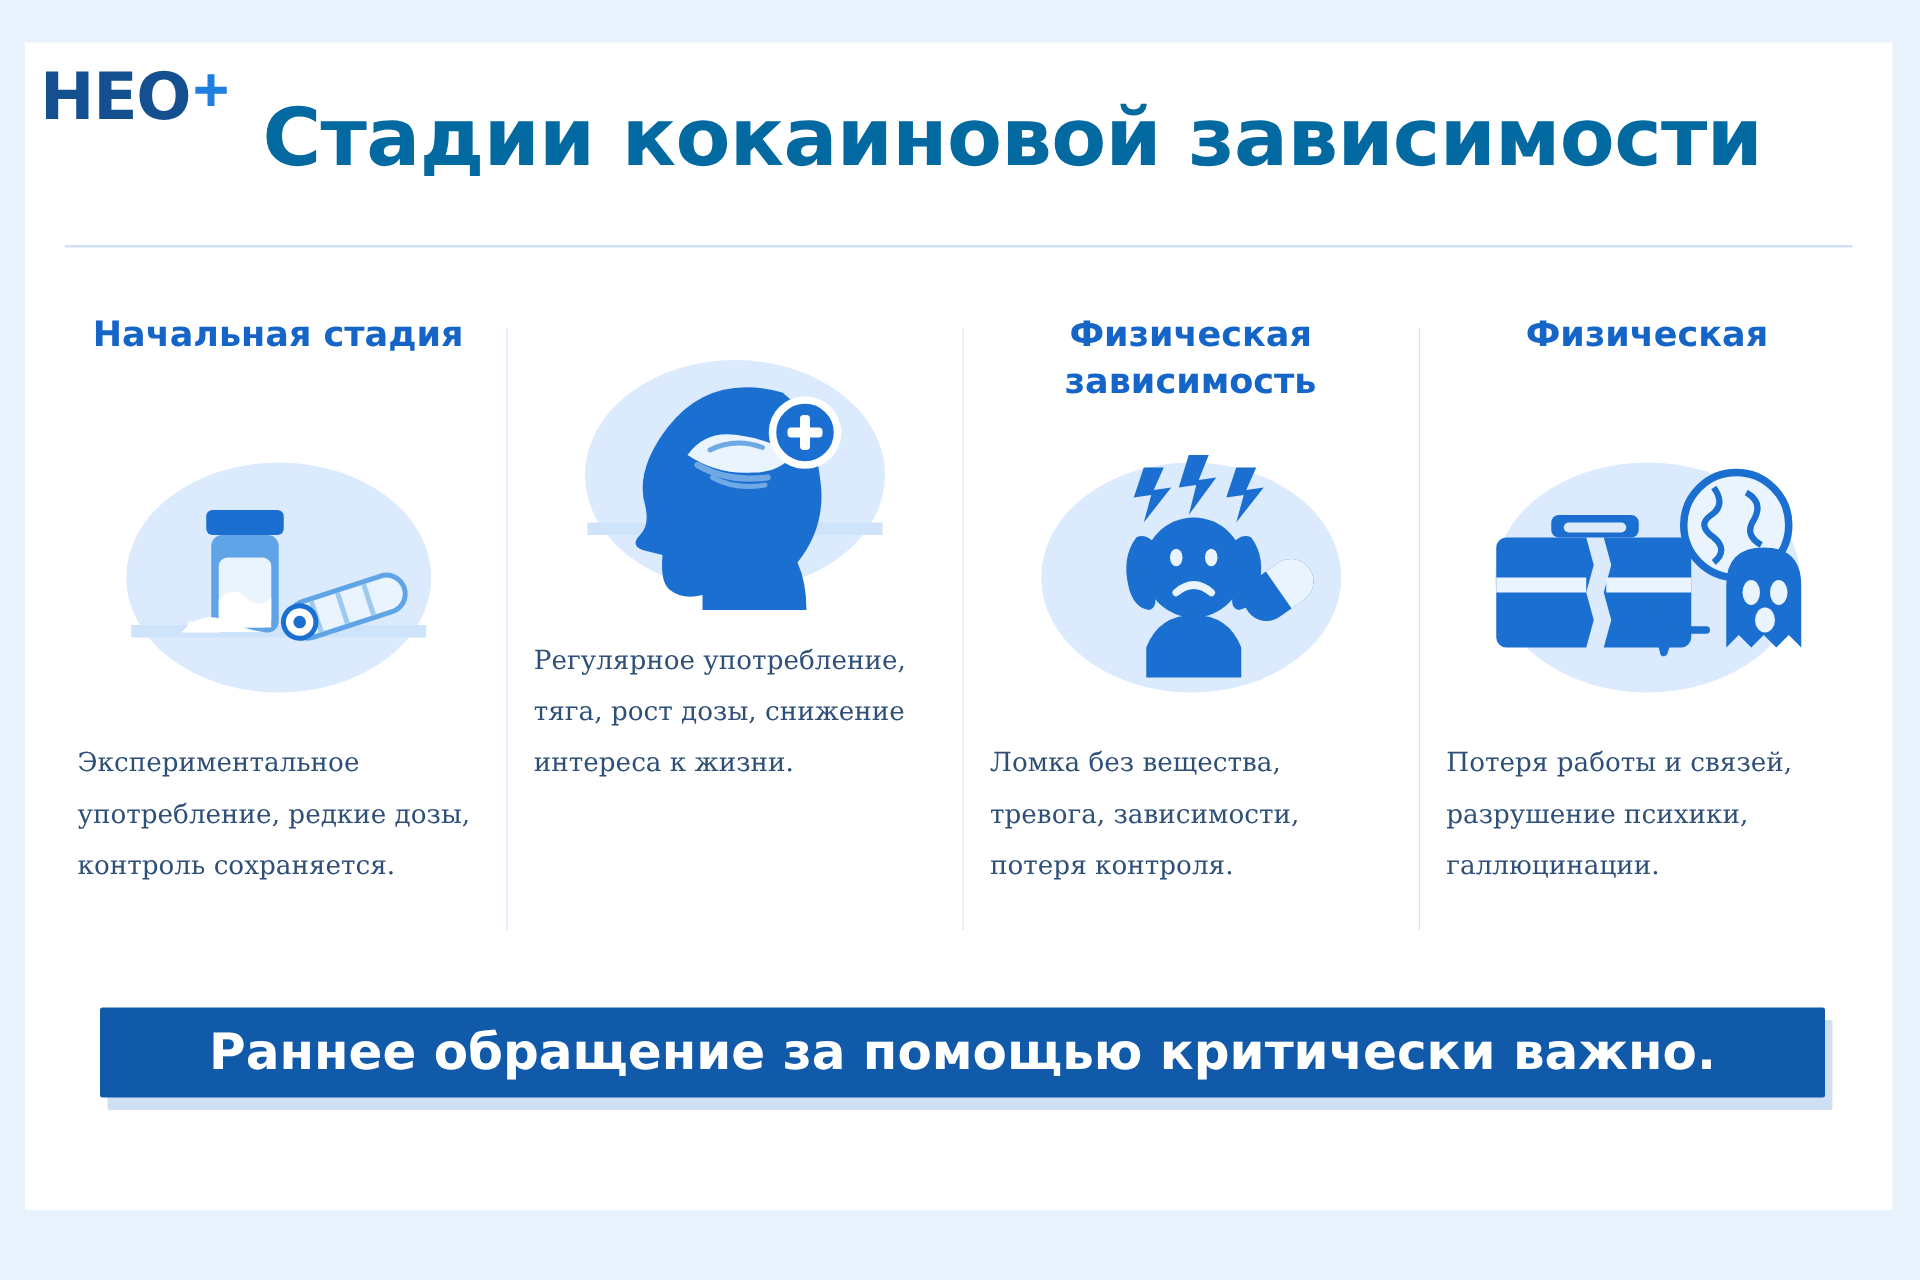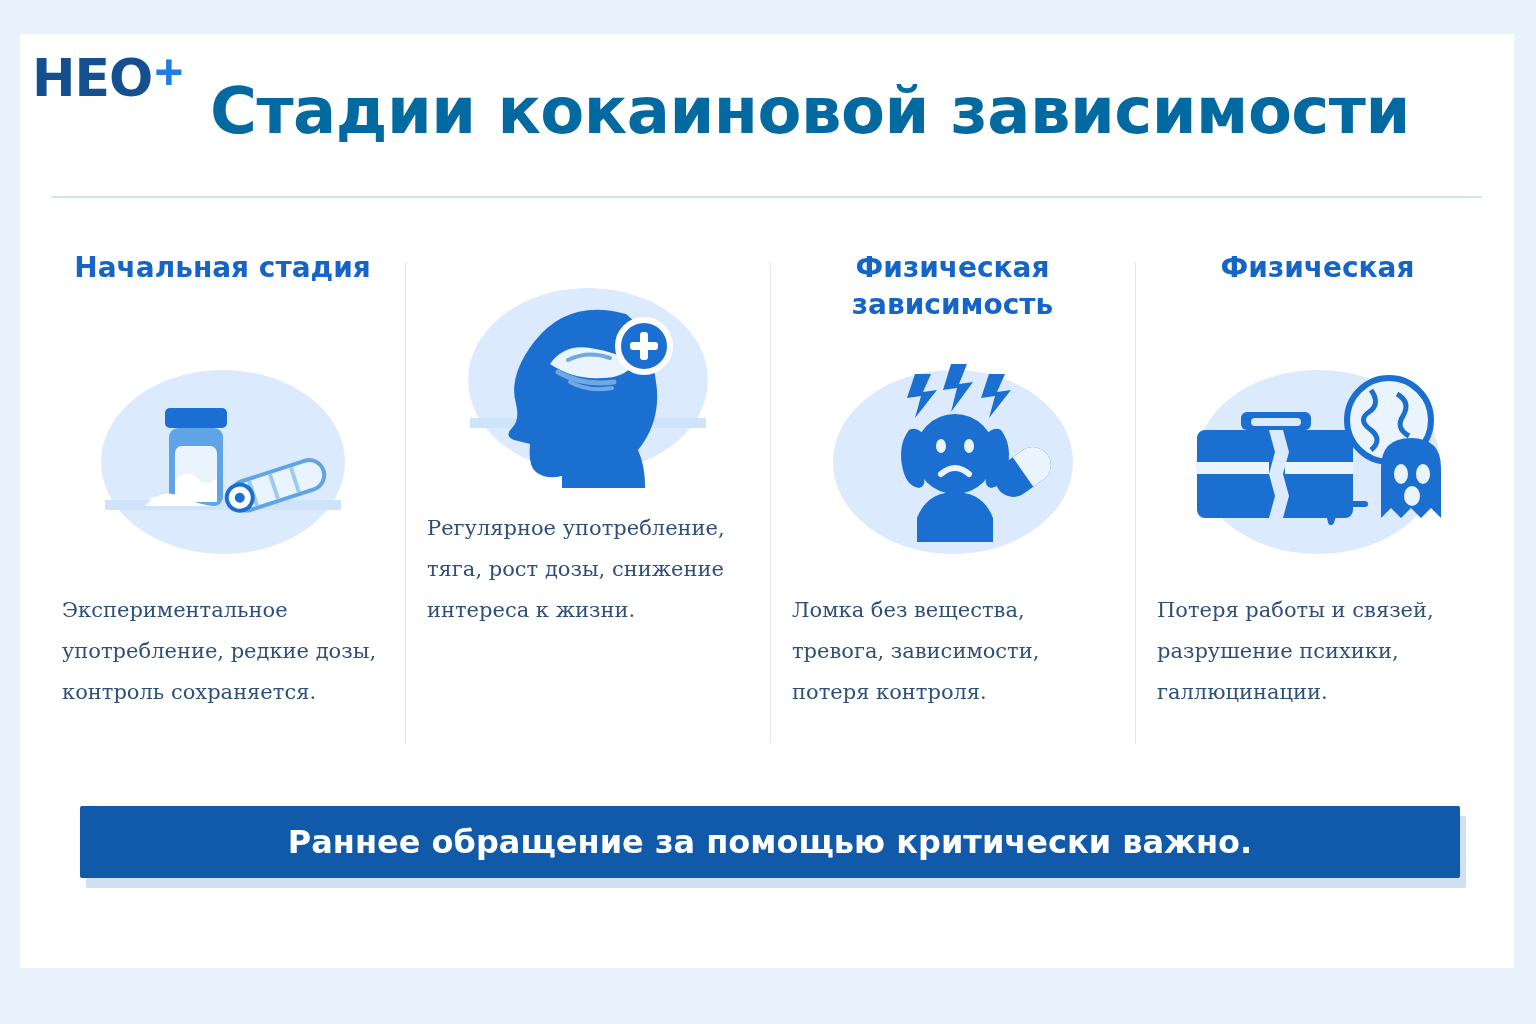--- a/index.html
+++ b/index.html
@@ -172,21 +172,21 @@
     position: absolute;
     left: 80px;
     top: 806px;
     width: 1380px;
     height: 72px;
     background: #1159a9;
     color: #ffffff;
     display: flex;
     align-items: center;
     justify-content: center;
-    font-size: 32px;
+    font-size: 40px;
     font-weight: 700;
     font-family: "DejaVu Sans", sans-serif;
     border-radius: 2px;
   }
 </style>
 </head>
 <body>
 
 <div class="poster">
 

